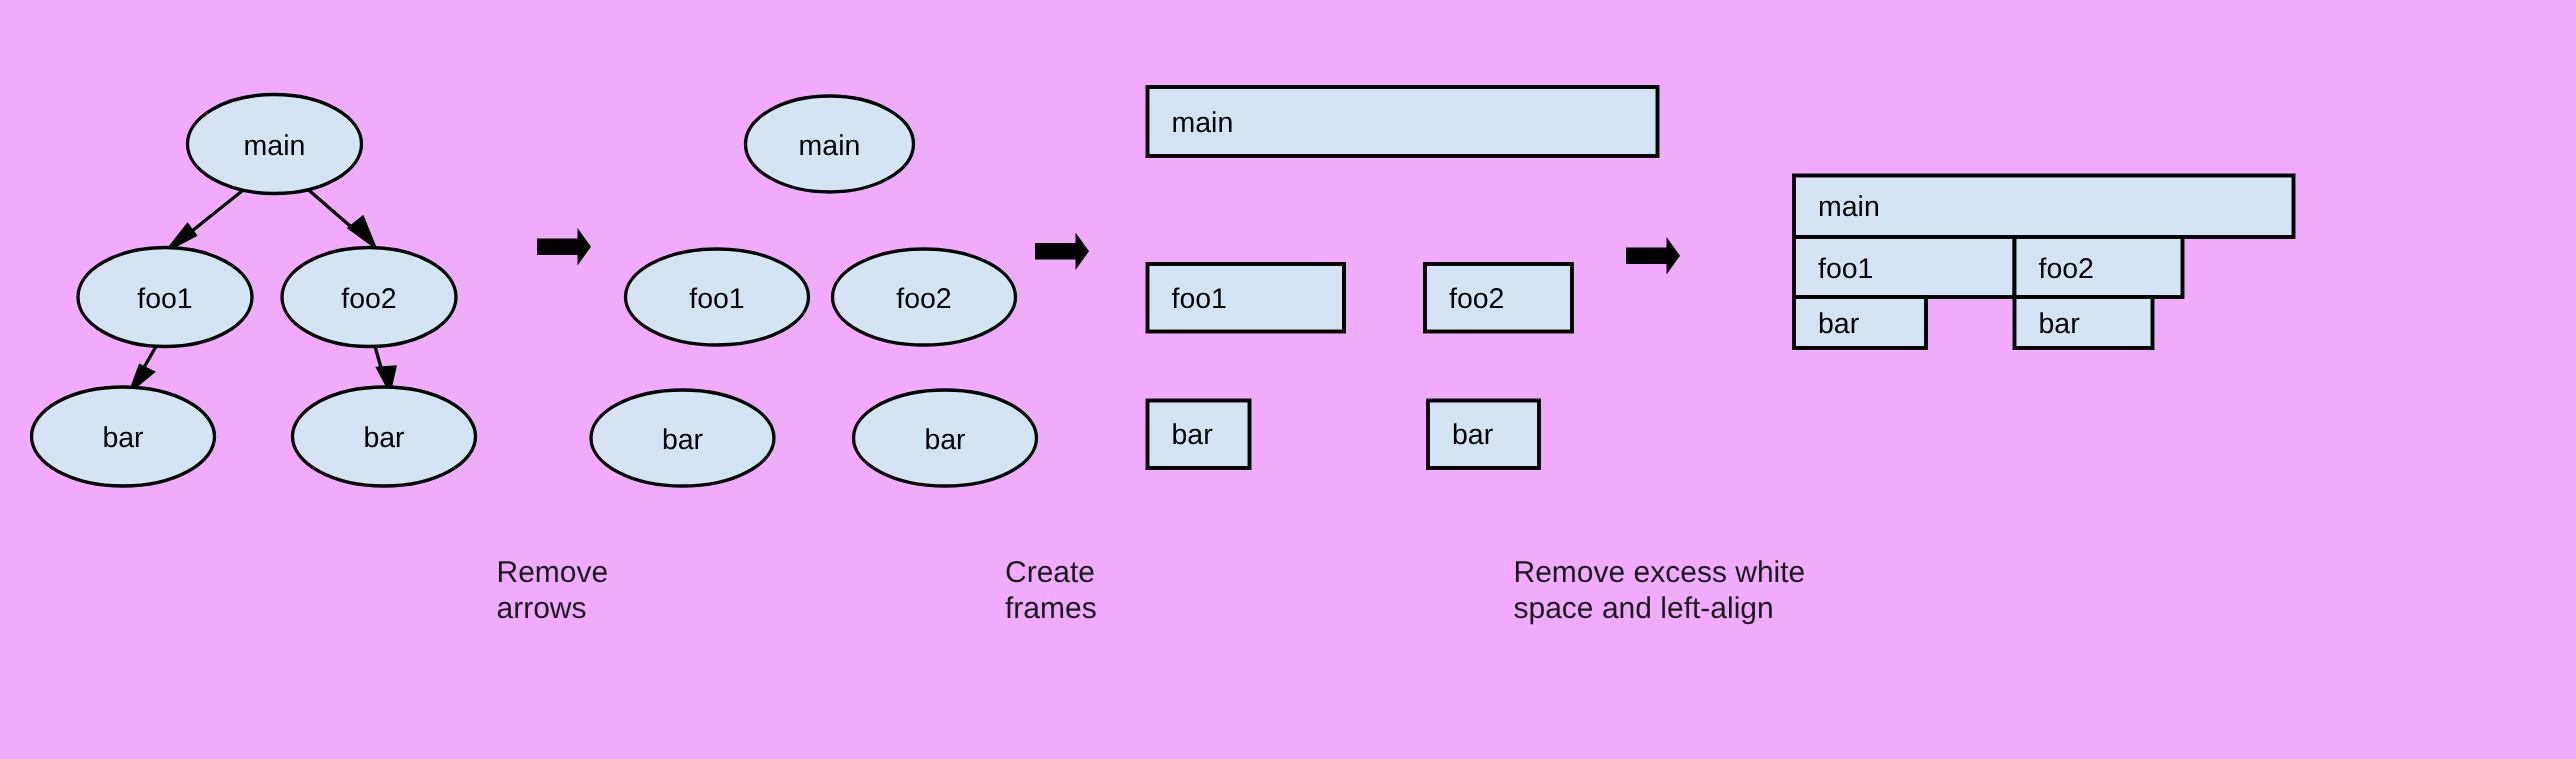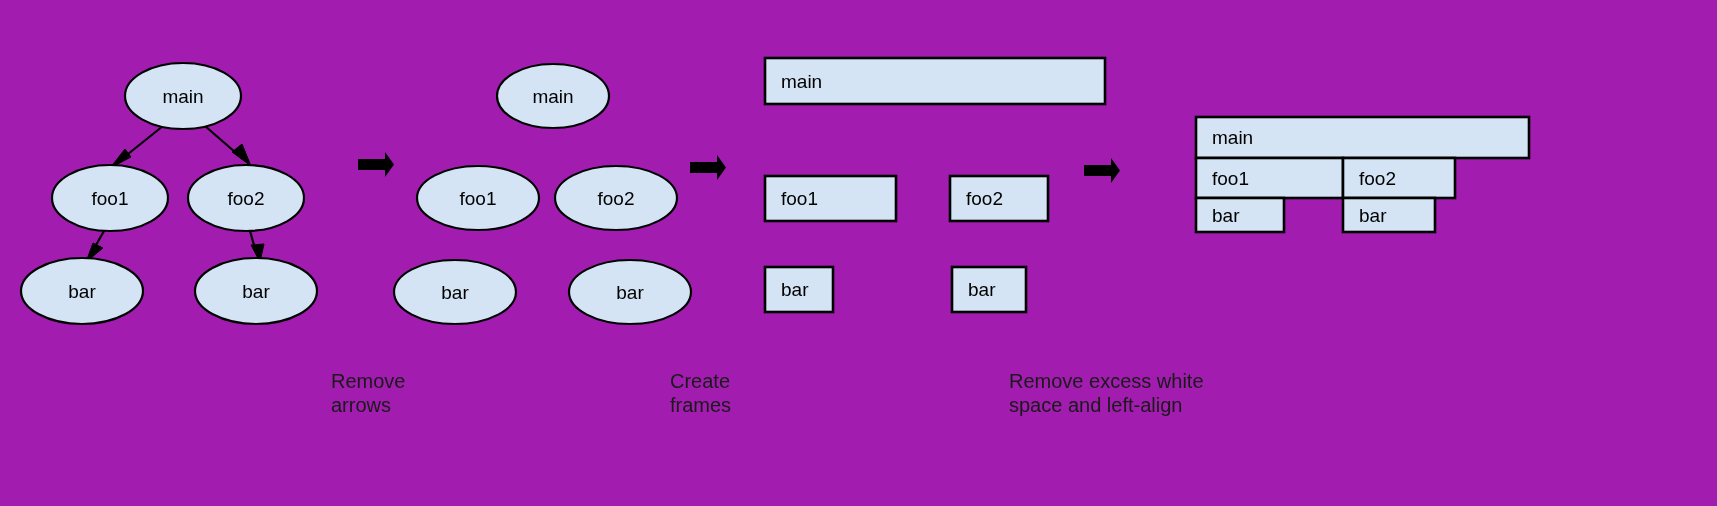--- a/index.html
+++ b/index.html
@@ -10,21 +10,21 @@
   body {
     width: 1717px;
     height: 506px;
     font-family: "Liberation Sans", sans-serif;
     overflow: hidden;
   }
   #canvas {
     position: relative;
     width: 1717px;
     height: 506px;
-    background: #a21caf;
+    background: #f0abfc;
   }
   svg.diagram {
     position: absolute;
     left: 0;
     top: 0;
     width: 1717px;
     height: 506px;
     display: block;
   }
   .node-shape {

